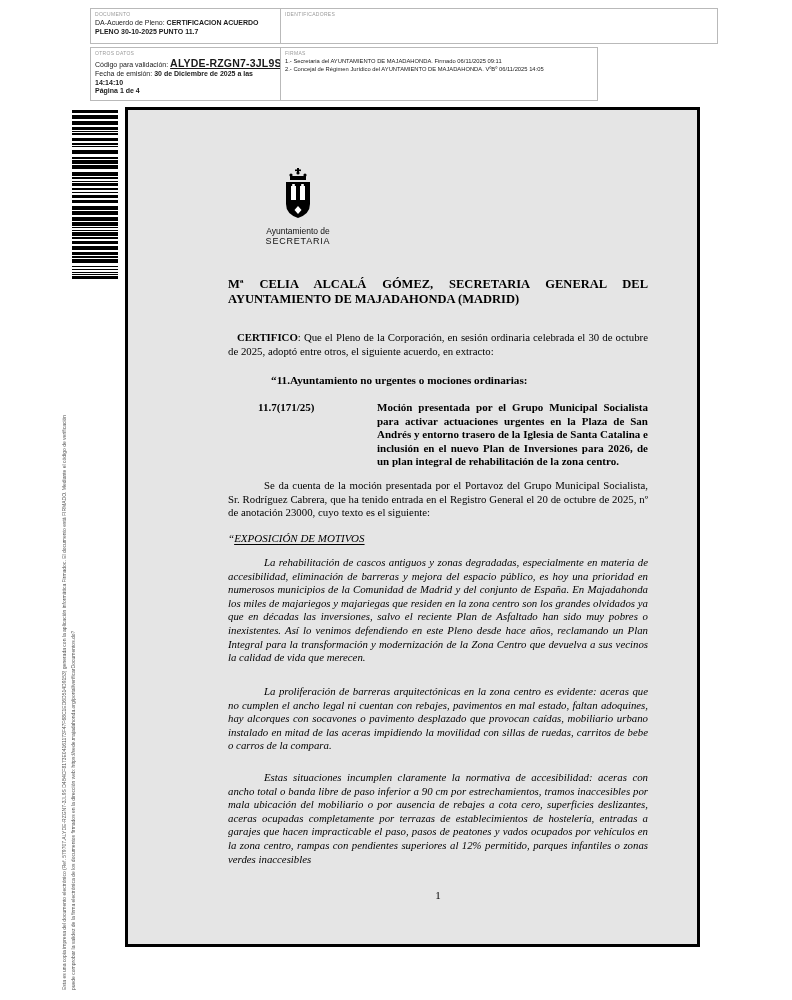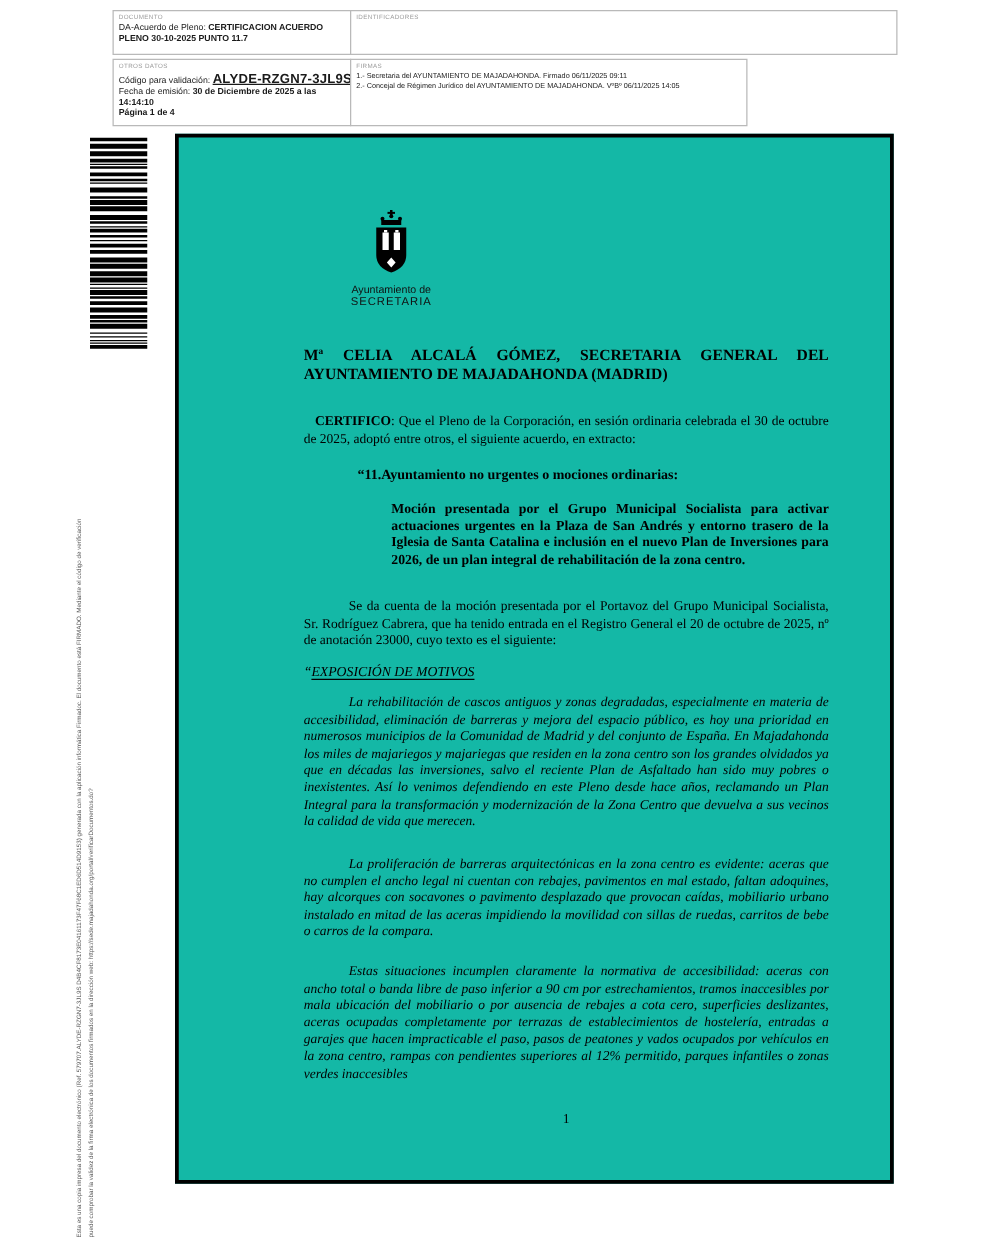--- a/index.html
+++ b/index.html
@@ -27,22 +27,22 @@
   .barcode { position:absolute; left:72px; top:110px; width:46px; height:172px; overflow:hidden; }
   .barcode div { width:100%; }
 
   
   .side-text { position:absolute; left:60px; top:293px; height:697px; width:26px;
                writing-mode:vertical-rl; transform:rotate(180deg);
                font-size:5px; line-height:9px; color:#555; }
   .side-text div { white-space:nowrap; }
 
   
-  .sheet { position:absolute; left:140px; top:107px; width:575px; height:840px;
-           border:3px solid #000; background:#14b8a6; }
+  .sheet { position:absolute; left:125px; top:107px; width:575px; height:840px;
+           border:3px solid #000; background:#e5e5e5; }
   .content { position:absolute; left:100px; top:0; width:420px; }
 
   .logo { position:absolute; left:122px; top:58px; width:120px; text-align:left; }
   .logo svg { display:block; margin-left:28px; }
   .logo-text { font-size:8.5px; color:#111; line-height:10px; margin-top:4px; text-align:center; width:96px; }
   .logo-text .l2 { letter-spacing:.8px; font-size:9px; }
 
   .doc-title { position:absolute; top:167px; width:420px;
                font-family:"Liberation Serif", serif; font-weight:bold; font-size:12.5px;
                line-height:15px; color:#000; text-align:justify; }
@@ -170,20 +170,21 @@
 
       <p class="para certifico"><b>CERTIFICO</b><span>: Que el Pleno de la Corporación, en sesión ordinaria celebrada el 30 de octubre de 2025, adoptó entre otros, el siguiente acuerdo, en extracto:</span></p>
 
       <div class="item-row">
         <span class="item-num">“11.</span>
         <span class="item-title">Ayuntamiento no urgentes o mociones ordinarias:</span>
       </div>
 
       <div class="subitem-row">
         <span class="subitem-num"></span>
+        <span class="subitem-label">11.7(171/25)</span>
         <span class="subitem-text">Moción presentada por el Grupo Municipal Socialista para activar actuaciones urgentes en la Plaza de San Andrés y entorno trasero de la Iglesia de Santa Catalina e inclusión en el nuevo Plan de Inversiones para 2026, de un plan integral de rehabilitación de la zona centro.</span>
       </div>
 
       <p class="para p-sedacuenta">Se da cuenta de la moción presentada por el Portavoz del Grupo Municipal Socialista, Sr. Rodríguez Cabrera, que ha tenido entrada en el Registro General el 20 de octubre de 2025, nº de anotación 23000, cuyo texto es el siguiente:</p>
 
       <div class="exposicion"><span>“</span><u>EXPOSICIÓN DE MOTIVOS</u></div>
 
       <p class="para ital p2">La rehabilitación de cascos antiguos y zonas degradadas, especialmente en materia de accesibilidad, eliminación de barreras y mejora del espacio público, es hoy una prioridad en numerosos municipios de la Comunidad de Madrid y del conjunto de España. En Majadahonda los miles de majariegos y majariegas que residen en la zona centro son los grandes olvidados ya que en décadas las inversiones, salvo el reciente Plan de Asfaltado han sido muy pobres o inexistentes. Así lo venimos defendiendo en este Pleno desde hace años, reclamando un Plan Integral para la transformación y modernización de la Zona Centro que devuelva a sus vecinos la calidad de vida que merecen.</p>
       <p class="para ital p3">La proliferación de barreras arquitectónicas en la zona centro es evidente: aceras que no cumplen el ancho legal ni cuentan con rebajes, pavimentos en mal estado, faltan adoquines, hay alcorques con socavones o pavimento desplazado que provocan caídas, mobiliario urbano instalado en mitad de las aceras impidiendo la movilidad con sillas de ruedas, carritos de bebe o carros de la compara.</p>
       <p class="para ital p4">Estas situaciones incumplen claramente la normativa de accesibilidad: aceras con ancho total o banda libre de paso inferior a 90 cm por estrechamientos, tramos inaccesibles por mala ubicación del mobiliario o por ausencia de rebajes a cota cero, superficies deslizantes, aceras ocupadas completamente por terrazas de establecimientos de hostelería, entradas a garajes que hacen impracticable el paso, pasos de peatones y vados ocupados por vehículos en la zona centro, rampas con pendientes superiores al 12% permitido, parques infantiles o zonas verdes inaccesibles</p>

